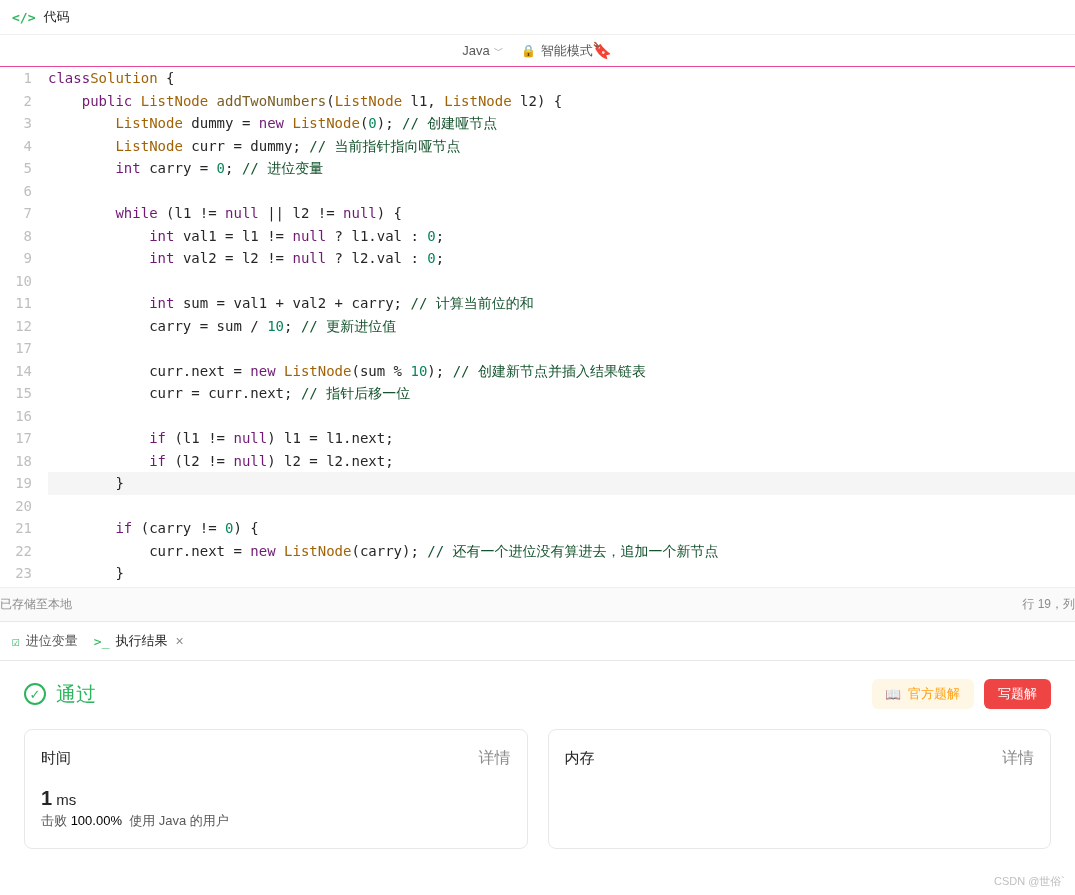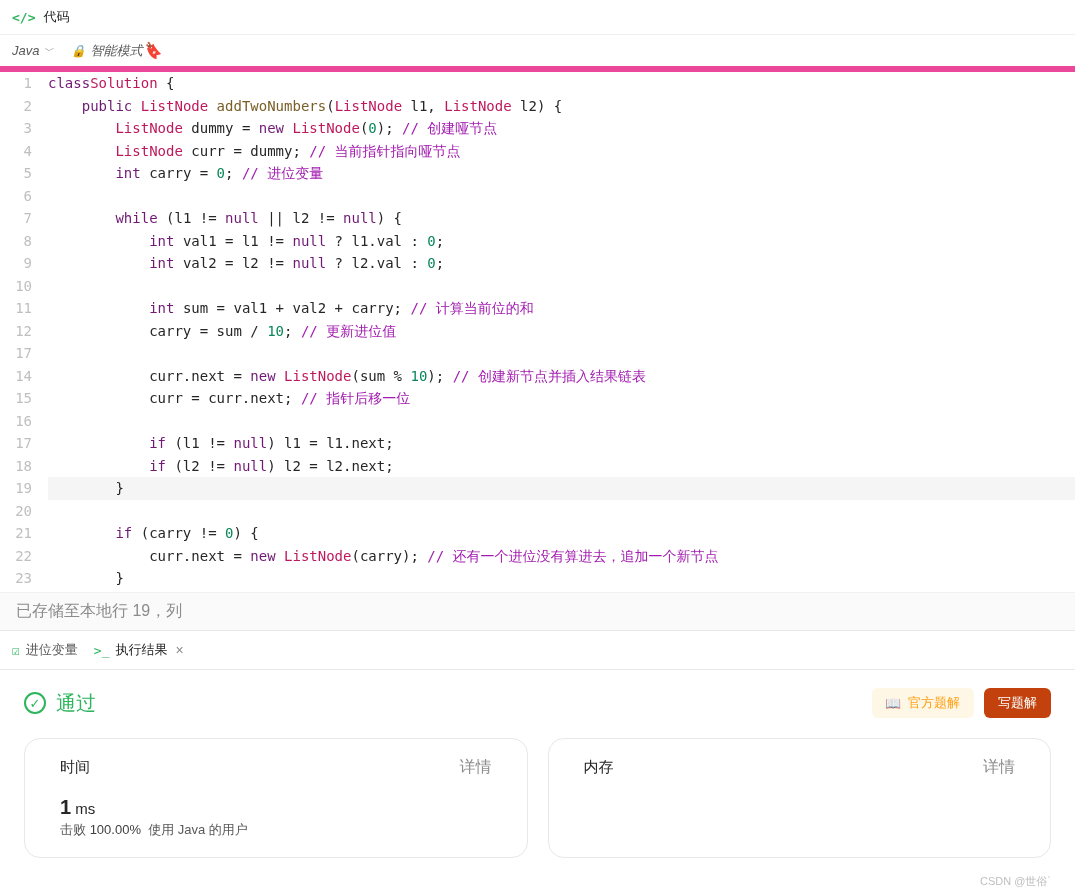--- a/index.html
+++ b/index.html
@@ -1,60 +1,60 @@
 <!DOCTYPE html>
 <html><head>
 <meta charset="utf-8">
 <style>
 * { margin: 0; padding: 0; box-sizing: border-box; }
 body { font-family: -apple-system, BlinkMacSystemFont, "Segoe UI", Helvetica, Arial, sans-serif; font-size: 13px; color: #262626; background: #fff; }
 .page { width: 1075px; background: #fff; }
 .hdr { display: flex; align-items: center; gap: 8px; padding: 8px 12px; border-bottom: 1px solid #f0f0f0; }
 .code-ico { color: #2db55d; font-family: monospace; font-weight: bold; }
-.toolbar { display: flex; align-items: center; justify-content: flex-start; padding: 6px 12px; border-bottom: 6px solid #ec4899; color: #8c8c8c; font-style: italic; }
+.toolbar { display: flex; align-items: center; justify-content: center; padding: 6px 12px; border-bottom: 1px solid #ec4899; color: #8c8c8c; }
 .toolbar-left { display: flex; align-items: center; gap: 18px; }
 .lang { display: flex; align-items: center; gap: 4px; color: #595959; cursor: pointer; }
 .chev { font-size: 10px; color: #8c8c8c; }
 .lock { font-size: 12px; color: #8c8c8c; }
 .bookmark { color: #8c8c8c; font-size: 16px; cursor: pointer; }
 .editor { display: flex; font-family: Consolas, Monaco, monospace; font-size: 14px; line-height: 22.5px; height: 520px; overflow: hidden; }
 .gutter { width: 48px; text-align: right; color: #bfbfbf; padding-right: 16px; user-select: none; }
 .gutter div { height: 22.5px; }
 .code { flex: 1; white-space: pre; overflow: auto; }
 .code .row { height: 22.5px; }
 .tok-kw { color: #701a75; }
-.tok-type { color: #be185d; }
+.tok-type { color: #a16207; }
 .tok-func { color: #795e26; }
 .tok-num { color: #098658; }
-.tok-cm { color: #a21caf; }
+.tok-cm { color: #14532d; }
 .active-line { background: #f5f5f5; }
-.status { display: flex; padding: 8px 16px; font-size: 16px; color: #8c8c8c; border-top: 1px solid #f0f0f0; background: #fafafa; }
+.status { display: flex; justify-content: space-between; padding: 8px 0; font-size: 12px; color: #8c8c8c; border-top: 1px solid #f0f0f0; background: #fafafa; }
 .tabs-bar { display: flex; align-items: center; gap: 16px; padding: 10px 12px; border-top: 1px solid #e8e8e8; border-bottom: 1px solid #e8e8e8; }
 .tab { display: flex; align-items: center; gap: 6px; color: #595959; cursor: pointer; font-size: 13px; }
 .tab.active { color: #262626; font-weight: 500; }
 .tab-ico { font-family: monospace; }
 .tab-ico.green { color: #2db55d; }
 .tab-close { color: #8c8c8c; font-size: 14px; cursor: pointer; margin-left: 2px; }
 .result { padding: 18px 24px; }
 .result-head { display: flex; justify-content: space-between; align-items: center; margin-bottom: 20px; }
 .pass { display: flex; align-items: center; gap: 10px; color: #2db55d; font-size: 20px; font-weight: 500; }
 .pass-ico { width: 22px; height: 22px; border: 2px solid #2db55d; border-radius: 50%; display: flex; align-items: center; justify-content: center; font-size: 13px; }
 .btns { display: flex; gap: 10px; }
 .btn { padding: 6px 14px; border-radius: 6px; font-size: 13px; cursor: pointer; display: flex; align-items: center; gap: 6px; }
 .btn-sol { background: #fff7e6; color: #ffa116; }
-.btn-write { background: #c2410c; color: #fff; }
+.btn-write { background: #ef4444; color: #fff; }
 .cards { display: flex; gap: 20px; }
-.card { flex: 1; border: 1px solid #e8e8e8; border-radius: 16px; padding: 18px 35px; }
+.card { flex: 1; border: 1px solid #e8e8e8; border-radius: 8px; padding: 18px 16px; }
 .card-head { display: flex; justify-content: space-between; align-items: center; font-size: 15px; color: #262626; margin-bottom: 18px; }
 .card-detail { font-size: 16px; color: #8c8c8c; cursor: pointer; }
 .card-val { font-size: 15px; color: #262626; margin-bottom: 2px; }
 .card-val .big { font-size: 20px; font-weight: 600; }
 .card-beat { font-size: 13px; color: #595959; }
-.card-beat .pct { color: #404040; }
-.watermark { position: fixed; bottom: 6px; right: 24px; font-size: 11px; color: #bfbfbf; }
+.card-beat .pct { color: #000000; }
+.watermark { position: fixed; bottom: 6px; right: 10px; font-size: 11px; color: #bfbfbf; }
 </style>
 </head>
 <body>
 
 <div class="page">
   <div class="hdr">
     <span class="code-ico">&lt;/&gt;</span>
     <span>代码</span>
   </div>
 

